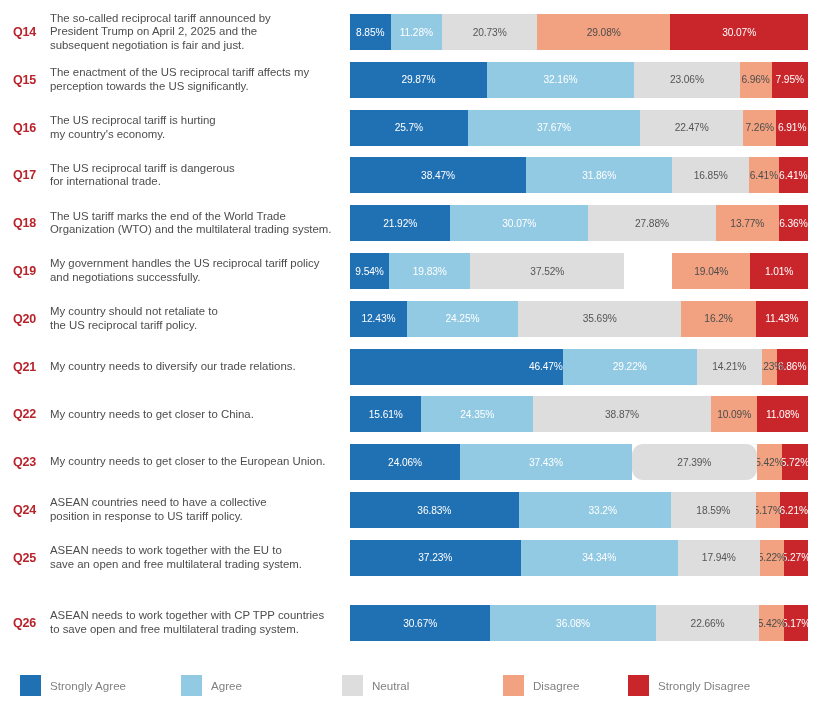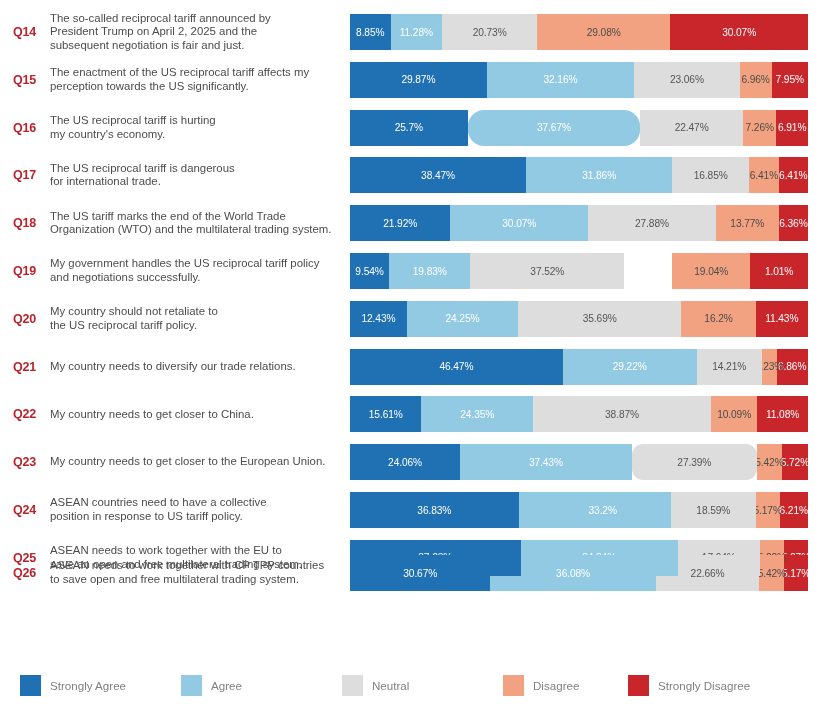--- a/index.html
+++ b/index.html
@@ -178,21 +178,21 @@
       <div class="q-row" style="top: 109.6px;">
         <div class="q-label-wrap">
           <div class="q-code">Q16</div>
           <div class="q-text">The US reciprocal tariff is hurting
 my country's economy.</div>
         </div>
         <div class="bar" style="left: 350px; width: 458px; height: 36px;">
           <div class="seg sa" style="width: 25.7%; z-index: 10;">
             <span>25.7%</span>
           </div>
-          <div class="seg a" style="width: 37.67%; z-index: 9; border-radius: 16px;">
+          <div class="seg a" style="width: 37.67%; z-index: 9;">
             <span>37.67%</span>
           </div>
           <div class="seg n" style="width: 22.47%; z-index: 8;">
             <span>22.47%</span>
           </div>
           <div class="seg d" style="width: 7.26%; z-index: 7;">
             <span>7.26%</span>
           </div>
           <div class="seg sd" style="width: 6.91%; z-index: 6;">
             <span>6.91%</span>
@@ -294,21 +294,21 @@
             <span>11.43%</span>
           </div>
         </div>
       </div>
       <div class="q-row" style="top: 348.6px;">
         <div class="q-label-wrap">
           <div class="q-code">Q21</div>
           <div class="q-text">My country needs to diversify our trade relations.</div>
         </div>
         <div class="bar" style="left: 350px; width: 458px; height: 36px;">
-          <div class="seg sa" style="width: 46.47%; z-index: 10;">
+          <div class="seg sa" style="width: 46.47%; z-index: 10; justify-content: flex-end;">
             <span>46.47%</span>
           </div>
           <div class="seg a" style="width: 29.22%; z-index: 9;">
             <span>29.22%</span>
           </div>
           <div class="seg n" style="width: 14.21%; z-index: 8;">
             <span>14.21%</span>
           </div>
           <div class="seg d" style="width: 3.23%; z-index: 7;">
             <span>3.23%</span>
@@ -405,21 +405,21 @@
             <span>17.94%</span>
           </div>
           <div class="seg d" style="width: 5.22%; z-index: 7;">
             <span>5.22%</span>
           </div>
           <div class="seg sd" style="width: 5.27%; z-index: 6;">
             <span>5.27%</span>
           </div>
         </div>
       </div>
-      <div class="q-row" style="top: 555px;">
+      <div class="q-row" style="top: 605px;">
         <div class="q-label-wrap">
           <div class="q-code">Q26</div>
           <div class="q-text">ASEAN needs to work together with CP TPP countries
 to save open and free multilateral trading system.</div>
         </div>
         <div class="bar" style="left: 350px; width: 458px; height: 36px;">
           <div class="seg sa" style="width: 30.67%; z-index: 10;">
             <span>30.67%</span>
           </div>
           <div class="seg a" style="width: 36.08%; z-index: 9;">

